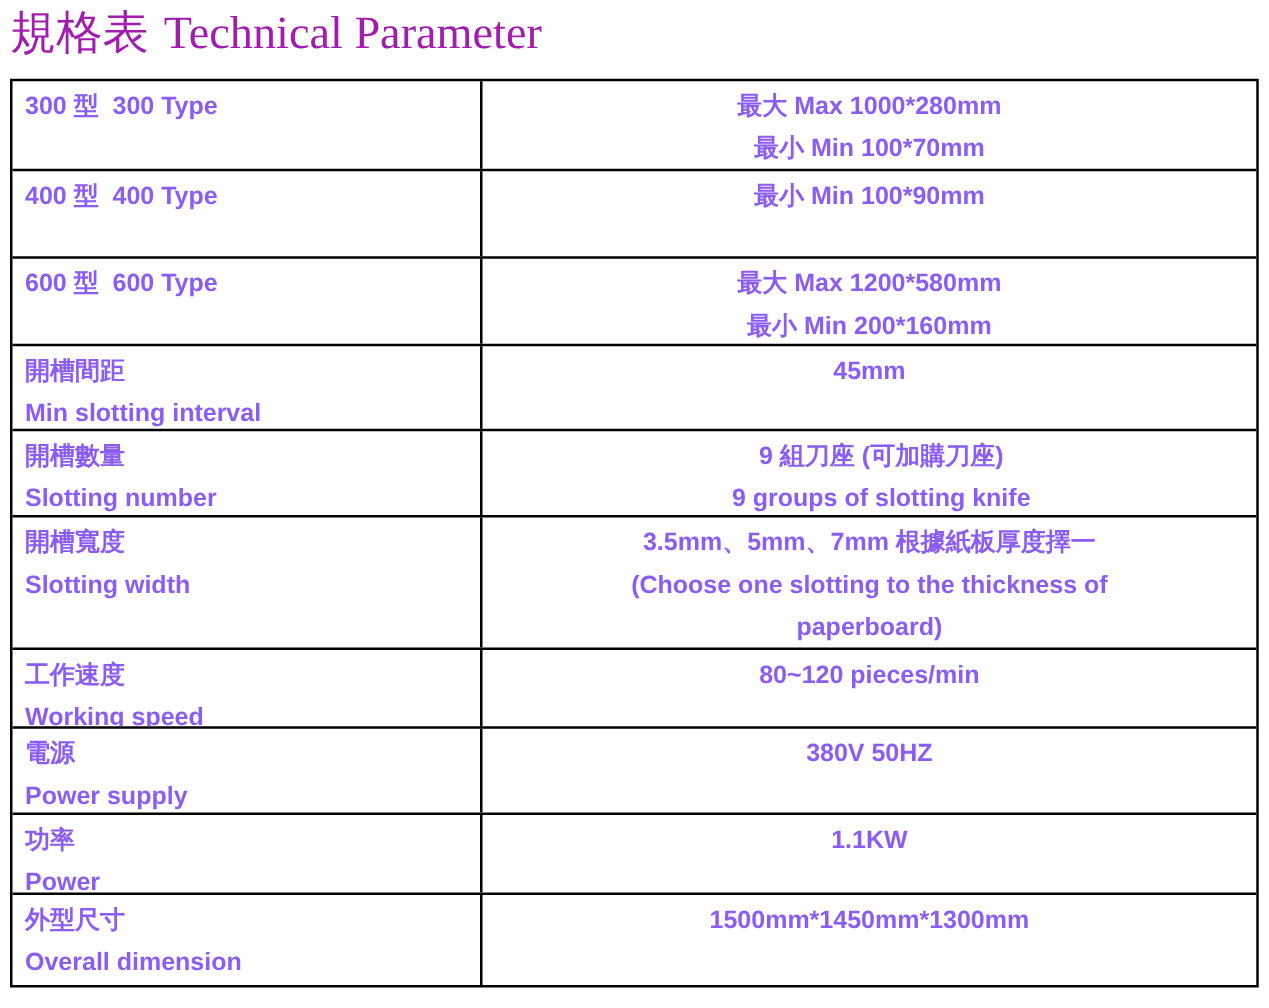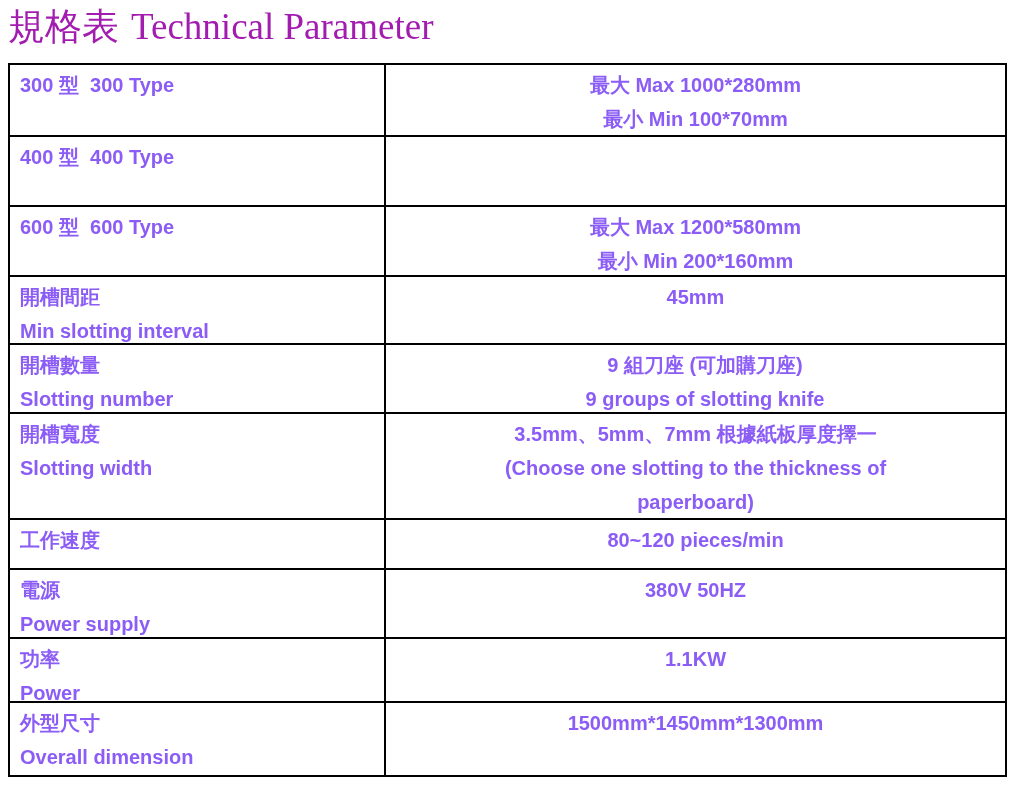--- a/index.html
+++ b/index.html
@@ -82,20 +82,21 @@
         <div class="line">最大 Max 1000*280mm</div>
         <div class="line">最小 Min 100*70mm</div>
       </div>
   </div>
 
   <div class="spec-row" style="height: 70px;">
     <div class="cell label-cell">
         <div class="line">400 型  400 Type</div>
       </div>
     <div class="cell value-cell">
+        <div class="line">最小 Min 100*90mm</div>
       </div>
   </div>
 
   <div class="spec-row" style="height: 70px;">
     <div class="cell label-cell">
         <div class="line">600 型  600 Type</div>
       </div>
     <div class="cell value-cell">
         <div class="line">最大 Max 1200*580mm</div>
         <div class="line">最小 Min 200*160mm</div>
@@ -128,23 +129,24 @@
         <div class="line">開槽寬度</div>
         <div class="line">Slotting width</div>
       </div>
     <div class="cell value-cell">
         <div class="line">3.5mm、5mm、7mm 根據紙板厚度擇一</div>
         <div class="line">(Choose one slotting to the thickness of</div>
         <div class="line">paperboard)</div>
       </div>
   </div>
 
-  <div class="spec-row" style="height: 50px;">
+  <div class="spec-row" style="height: 63px;">
     <div class="cell label-cell">
         <div class="line">工作速度</div>
+        <div class="line">Working speed</div>
       </div>
     <div class="cell value-cell">
         <div class="line">80~120 pieces/min</div>
       </div>
   </div>
 
   <div class="spec-row" style="height: 69px;">
     <div class="cell label-cell">
         <div class="line">電源</div>
         <div class="line">Power supply</div>

